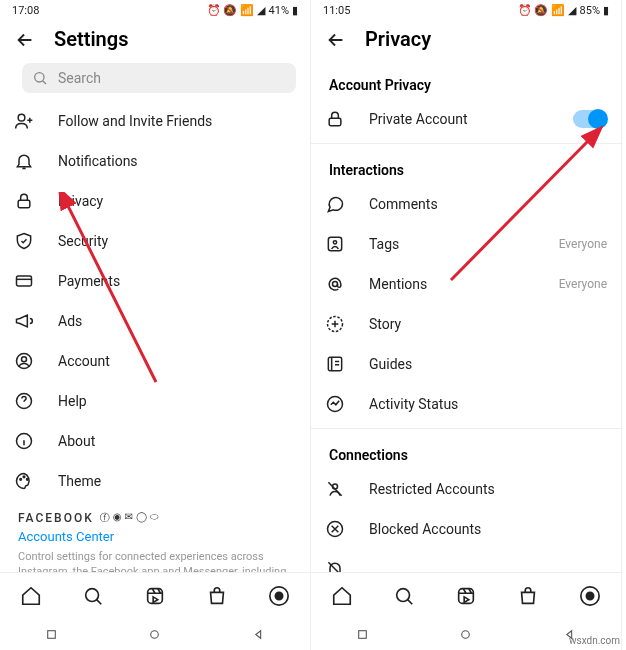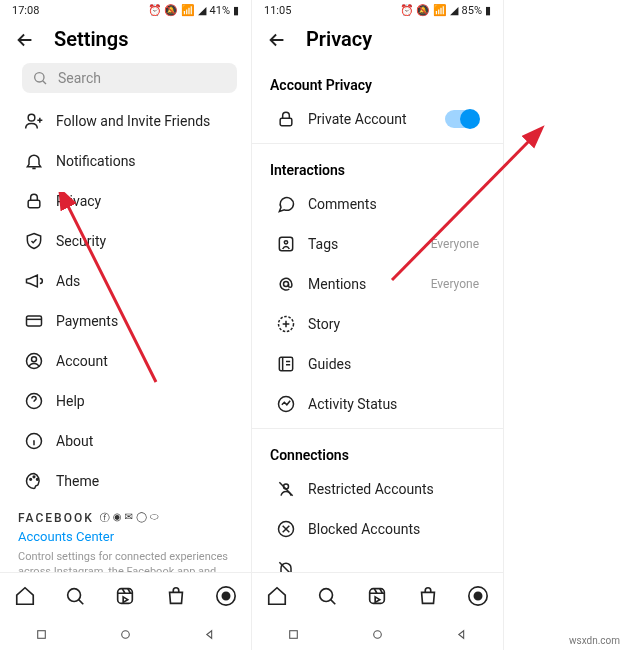--- a/index.html
+++ b/index.html
@@ -6,21 +6,21 @@
   body {
     font-family: -apple-system, BlinkMacSystemFont, "Segoe UI", Roboto, Helvetica, Arial, sans-serif;
     background: #fff;
     display: flex;
     width: 626px;
     height: 650px;
     overflow: hidden;
     position: relative;
   }
   .phone {
-    width: 252px;
+    width: 311px;
     height: 650px;
     border-right: 1px solid #eee;
     display: flex;
     flex-direction: column;
     position: relative;
     background:#fff;
   }
   .phone:last-child { border-right: none; }
   .statusbar {
     display:flex;
@@ -50,22 +50,22 @@
     font-size:14px;
   }
   .scroll {
     flex:1;
     overflow:hidden;
     padding: 0 0 0 0;
   }
   .row {
     display:flex;
     align-items:center;
-    gap:12px;
-    padding: 10px 24px;
+    gap:24px;
+    padding: 10px 14px;
     font-size:14px;
     color:#222;
   }
   .row .icon { width:20px; height:20px; flex-shrink:0; color:#222; display:flex; align-items:center; justify-content:center;}
   .row .label { flex:1; }
   .row .value { font-size:12px; color:#999;margin-left:28px; }
   .section-title {
     font-weight:600;
     font-size:14px;
     padding: 14px 18px 6px 18px;
@@ -191,33 +191,33 @@
           <svg width="20" height="20" viewBox="0 0 24 24" fill="none" stroke="#222" stroke-width="1.8">
             <path d="M12 3l8 3v5c0 5-3 8-8 10-5-2-8-5-8-10V6z"></path>
             <path d="M9 12l2 2 4-4"></path>
           </svg>
         </span>
       <span class="label">Security</span>
     </div>
     <div class="row">
       <span class="icon">
           <svg width="20" height="20" viewBox="0 0 24 24" fill="none" stroke="#222" stroke-width="1.8">
-            <path d="M3 10v4l4 1 9 4V5l-9 4zM19 9a3 3 0 010 6"></path>
-          </svg>
-        </span>
-      <span class="label">Ads</span>
-    </div>
-    <div class="row">
-      <span class="icon">
-          <svg width="20" height="20" viewBox="0 0 24 24" fill="none" stroke="#222" stroke-width="1.8">
             <rect x="3" y="6" width="18" height="12" rx="2"></rect>
             <path d="M3 10h18"></path>
           </svg>
         </span>
       <span class="label">Payments</span>
+    </div>
+    <div class="row">
+      <span class="icon">
+          <svg width="20" height="20" viewBox="0 0 24 24" fill="none" stroke="#222" stroke-width="1.8">
+            <path d="M3 10v4l4 1 9 4V5l-9 4zM19 9a3 3 0 010 6"></path>
+          </svg>
+        </span>
+      <span class="label">Ads</span>
     </div>
     <div class="row">
       <span class="icon">
           <svg width="20" height="20" viewBox="0 0 24 24" fill="none" stroke="#222" stroke-width="1.8">
             <circle cx="12" cy="12" r="9"></circle>
             <circle cx="12" cy="10" r="3"></circle>
             <path d="M6 19c1-3 4-4 6-4s5 1 6 4"></path>
           </svg>
         </span>
       <span class="label">Account</span>

